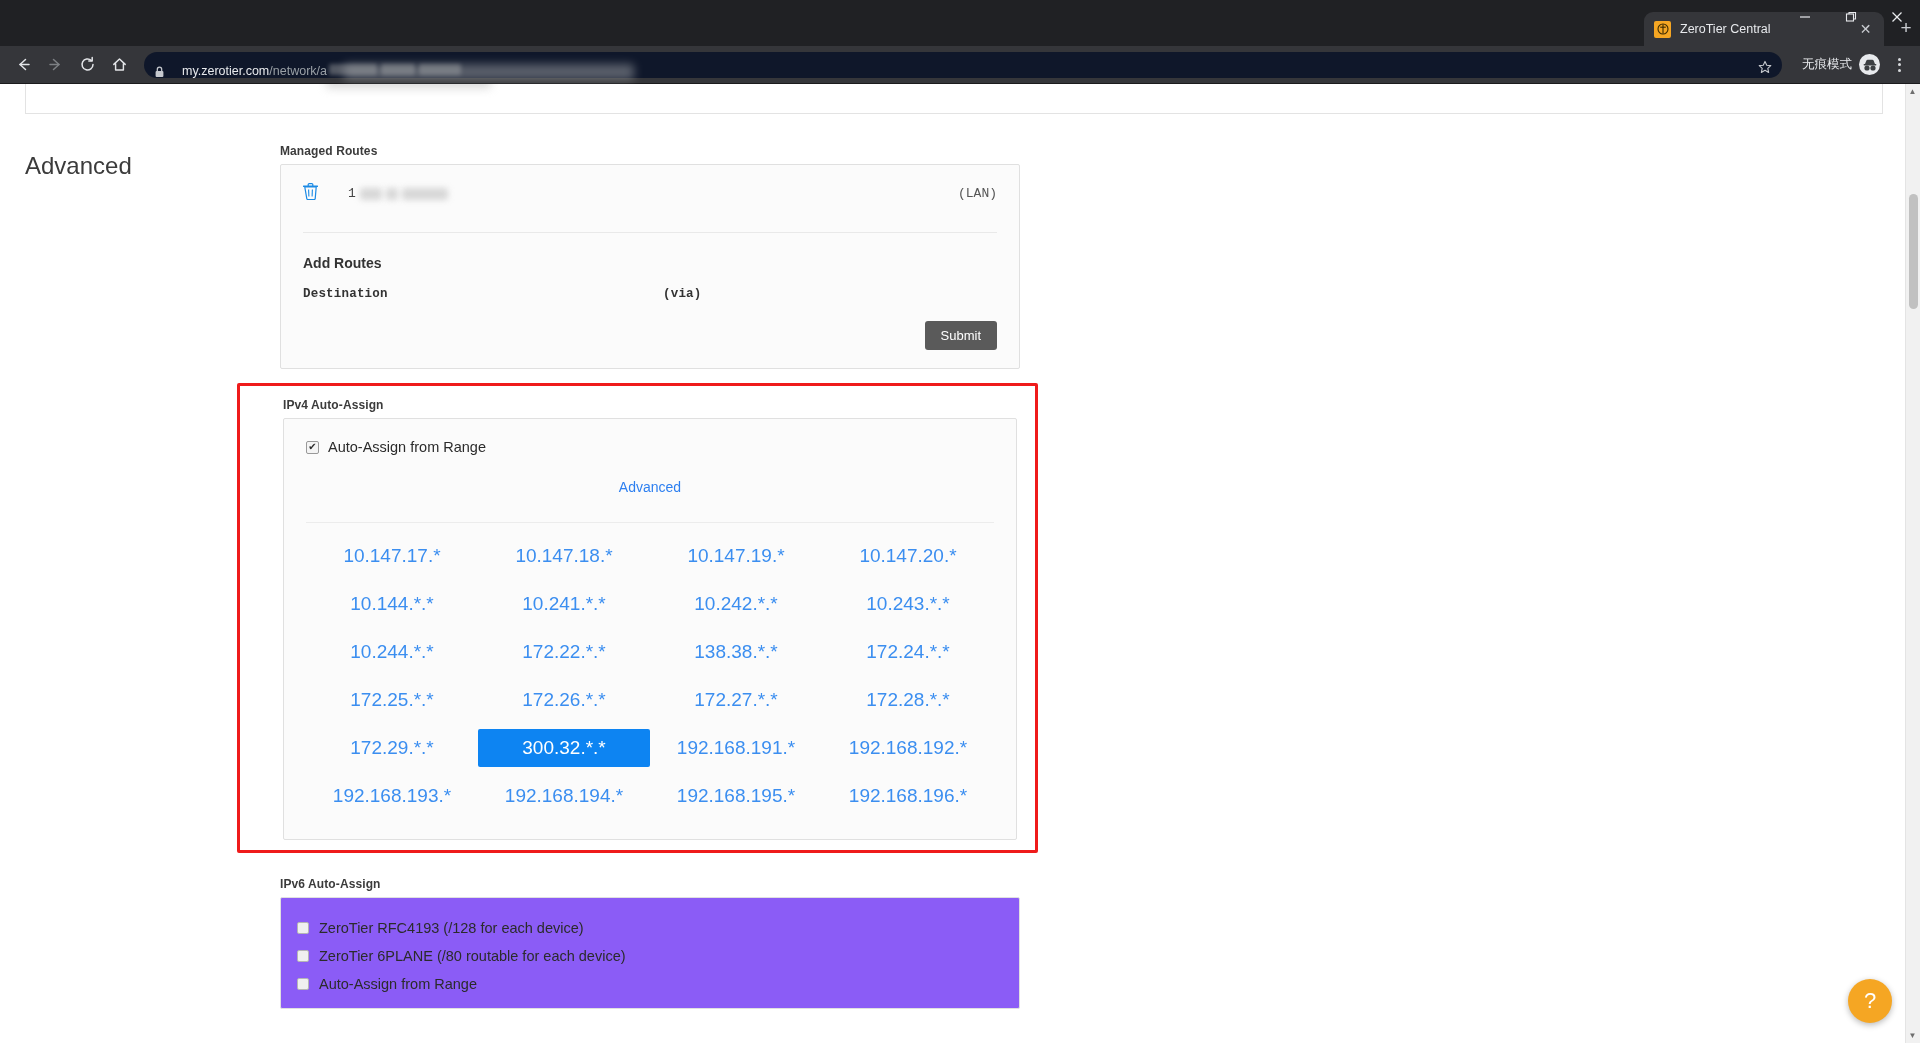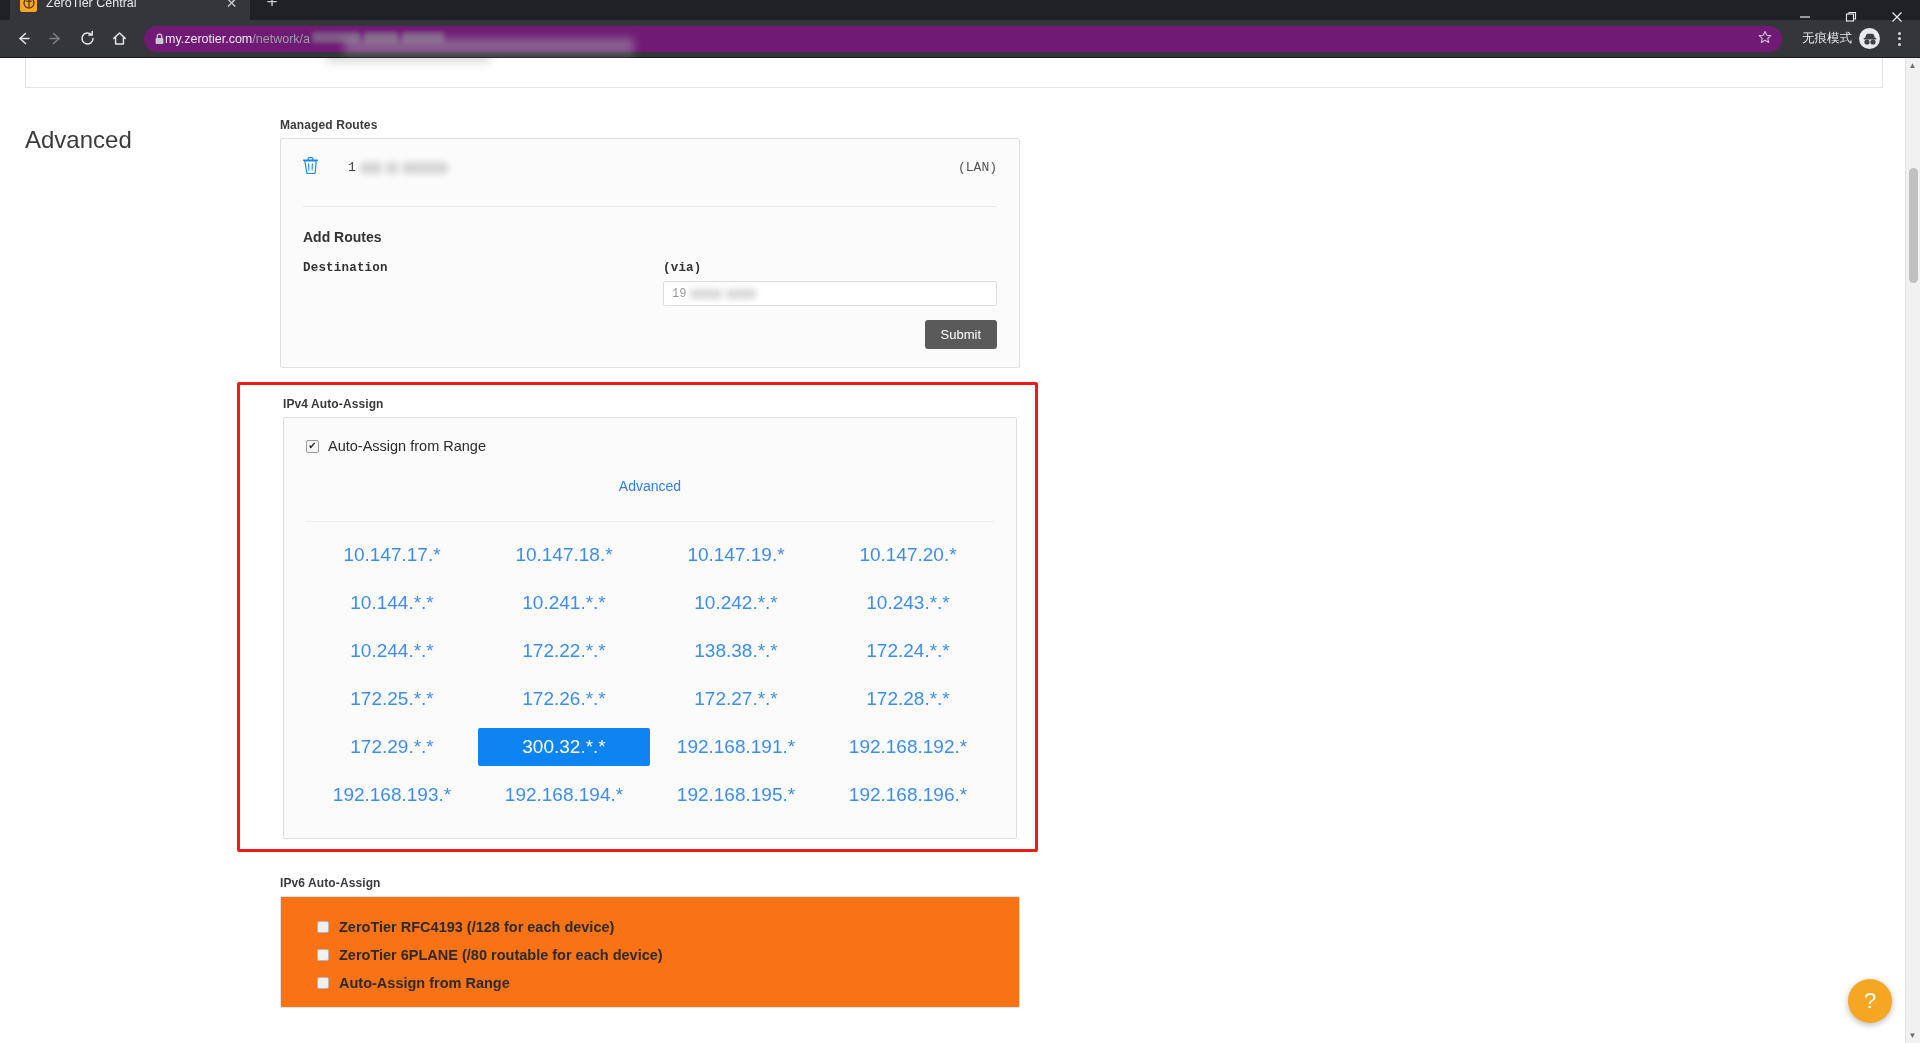--- a/index.html
+++ b/index.html
@@ -6,22 +6,22 @@
   html, body {
     width: 1920px; height: 1043px; overflow: hidden;
     font-family: "Liberation Sans", sans-serif;
     background: #ffffff;
   }
 
   
   .browser { width: 1920px; height: 1043px; display: flex; flex-direction: column; }
 
   .titlebar {
-    height: 20px; background: #202124; display: flex; align-items: flex-end;
-    position: relative; flex: none;
+    height: 46px; background: #202124; display: flex; align-items: flex-end;
+    position: relative; flex: none; justify-content: flex-end;
   }
   .tab {
     margin-left: 10px; width: 240px; height: 34px; background: #35363a;
     border-radius: 9px 9px 0 0; display: flex; align-items: center;
     padding: 0 10px; gap: 9px; position: relative;
   }
   .tab-favicon {
     width: 17px; height: 17px; background: #f5a623; border-radius: 2px;
     display: flex; align-items: center; justify-content: center; flex: none;
   }
@@ -50,22 +50,22 @@
     height: 38px; background: #35363a; display: flex; align-items: center;
     padding: 0 8px; gap: 2px; flex: none;
     border-bottom: 1px solid #1b1b1d;
   }
   .navbtn {
     width: 30px; height: 30px; display: flex; align-items: center; justify-content: center;
     color: #e3e5e8; border-radius: 50%; flex: none;
   }
   .navbtn.disabled { color: #7d8084; }
   .omnibox {
-    flex: 1; height: 26px; background: #701a75; border-radius: 13px; margin: 0 8px;
-    display: flex; align-items: center; padding: 0 10px; gap: 0; position: relative;
+    flex: 1; height: 26px; background: #0f172a; border-radius: 13px; margin: 0 8px;
+    display: flex; align-items: flex-end; padding: 0 10px; gap: 17px; position: relative;
   }
   .lock { color: #c6c9ce; display: flex; align-items: center; flex: none; }
   .url { font-size: 12.5px; color: #9aa0a6; white-space: nowrap; display:flex; align-items:baseline; }
   .url .host { color: #e8eaed; }
   .url .redacted-inline {
     display: inline-block; height: 11px; background: #8a8d91; opacity: .55;
     border-radius: 2px; margin: 0 2px; filter: blur(2.2px); vertical-align: middle;
   }
   .url-blur-big {
     position: absolute; left: 200px; top: 12px; width: 290px; height: 16px;
@@ -197,21 +197,21 @@
     padding: 14px 22px 24px 22px; row-gap: 10px;
   }
   .ip-cell {
     text-align: center; font-size: 19px; color: #3b8ef0; padding: 8px 0;
     cursor: pointer; border-radius: 2px;
   }
   .ip-cell.selected { background: #0d84f2; color: #ffffff; }
 
   
   .ipv6-wrap { margin-top: 24px; }
-  .ipv6-card { background: #f97316; padding: 16px 22px 10px 36px; font-weight: bold; }
+  .ipv6-card { background: #8b5cf6; padding: 16px 22px 10px 16px; }
   .cb6-row { display: flex; align-items: center; gap: 10px; padding: 6px 0; }
   .cb6 {
     width: 12px; height: 12px; border: 1px solid #b5b5b5; background: #f0f0f0;
     border-radius: 2px; flex: none;
   }
   .cb6-label { font-size: 14.5px; color: #2b2b2b; }
 
   
   .scrollbar {
     position: absolute; right: 0; top: 0; bottom: 0; width: 15px;
@@ -379,25 +379,20 @@
             <div class="route-divider"></div>
 
             <div class="add-routes-title">Add Routes</div>
 
             <div class="form-row">
               <div class="form-group">
                 <div class="mono-label">Destination</div>
               </div>
               <div class="form-group via">
                 <div class="mono-label">(via)</div>
-                <div class="input">
-                    <span>19</span>
-                    <span class="blur-box" style="width:32px"></span>
-                    <span class="blur-box" style="width:30px"></span>
-                  </div>
               </div>
             </div>
 
             <div class="submit-row">
               <button class="submit-btn">Submit</button>
             </div>
           </div>
 
           <div class="highlight-wrap">
             <div class="field-label">IPv4 Auto-Assign</div>

